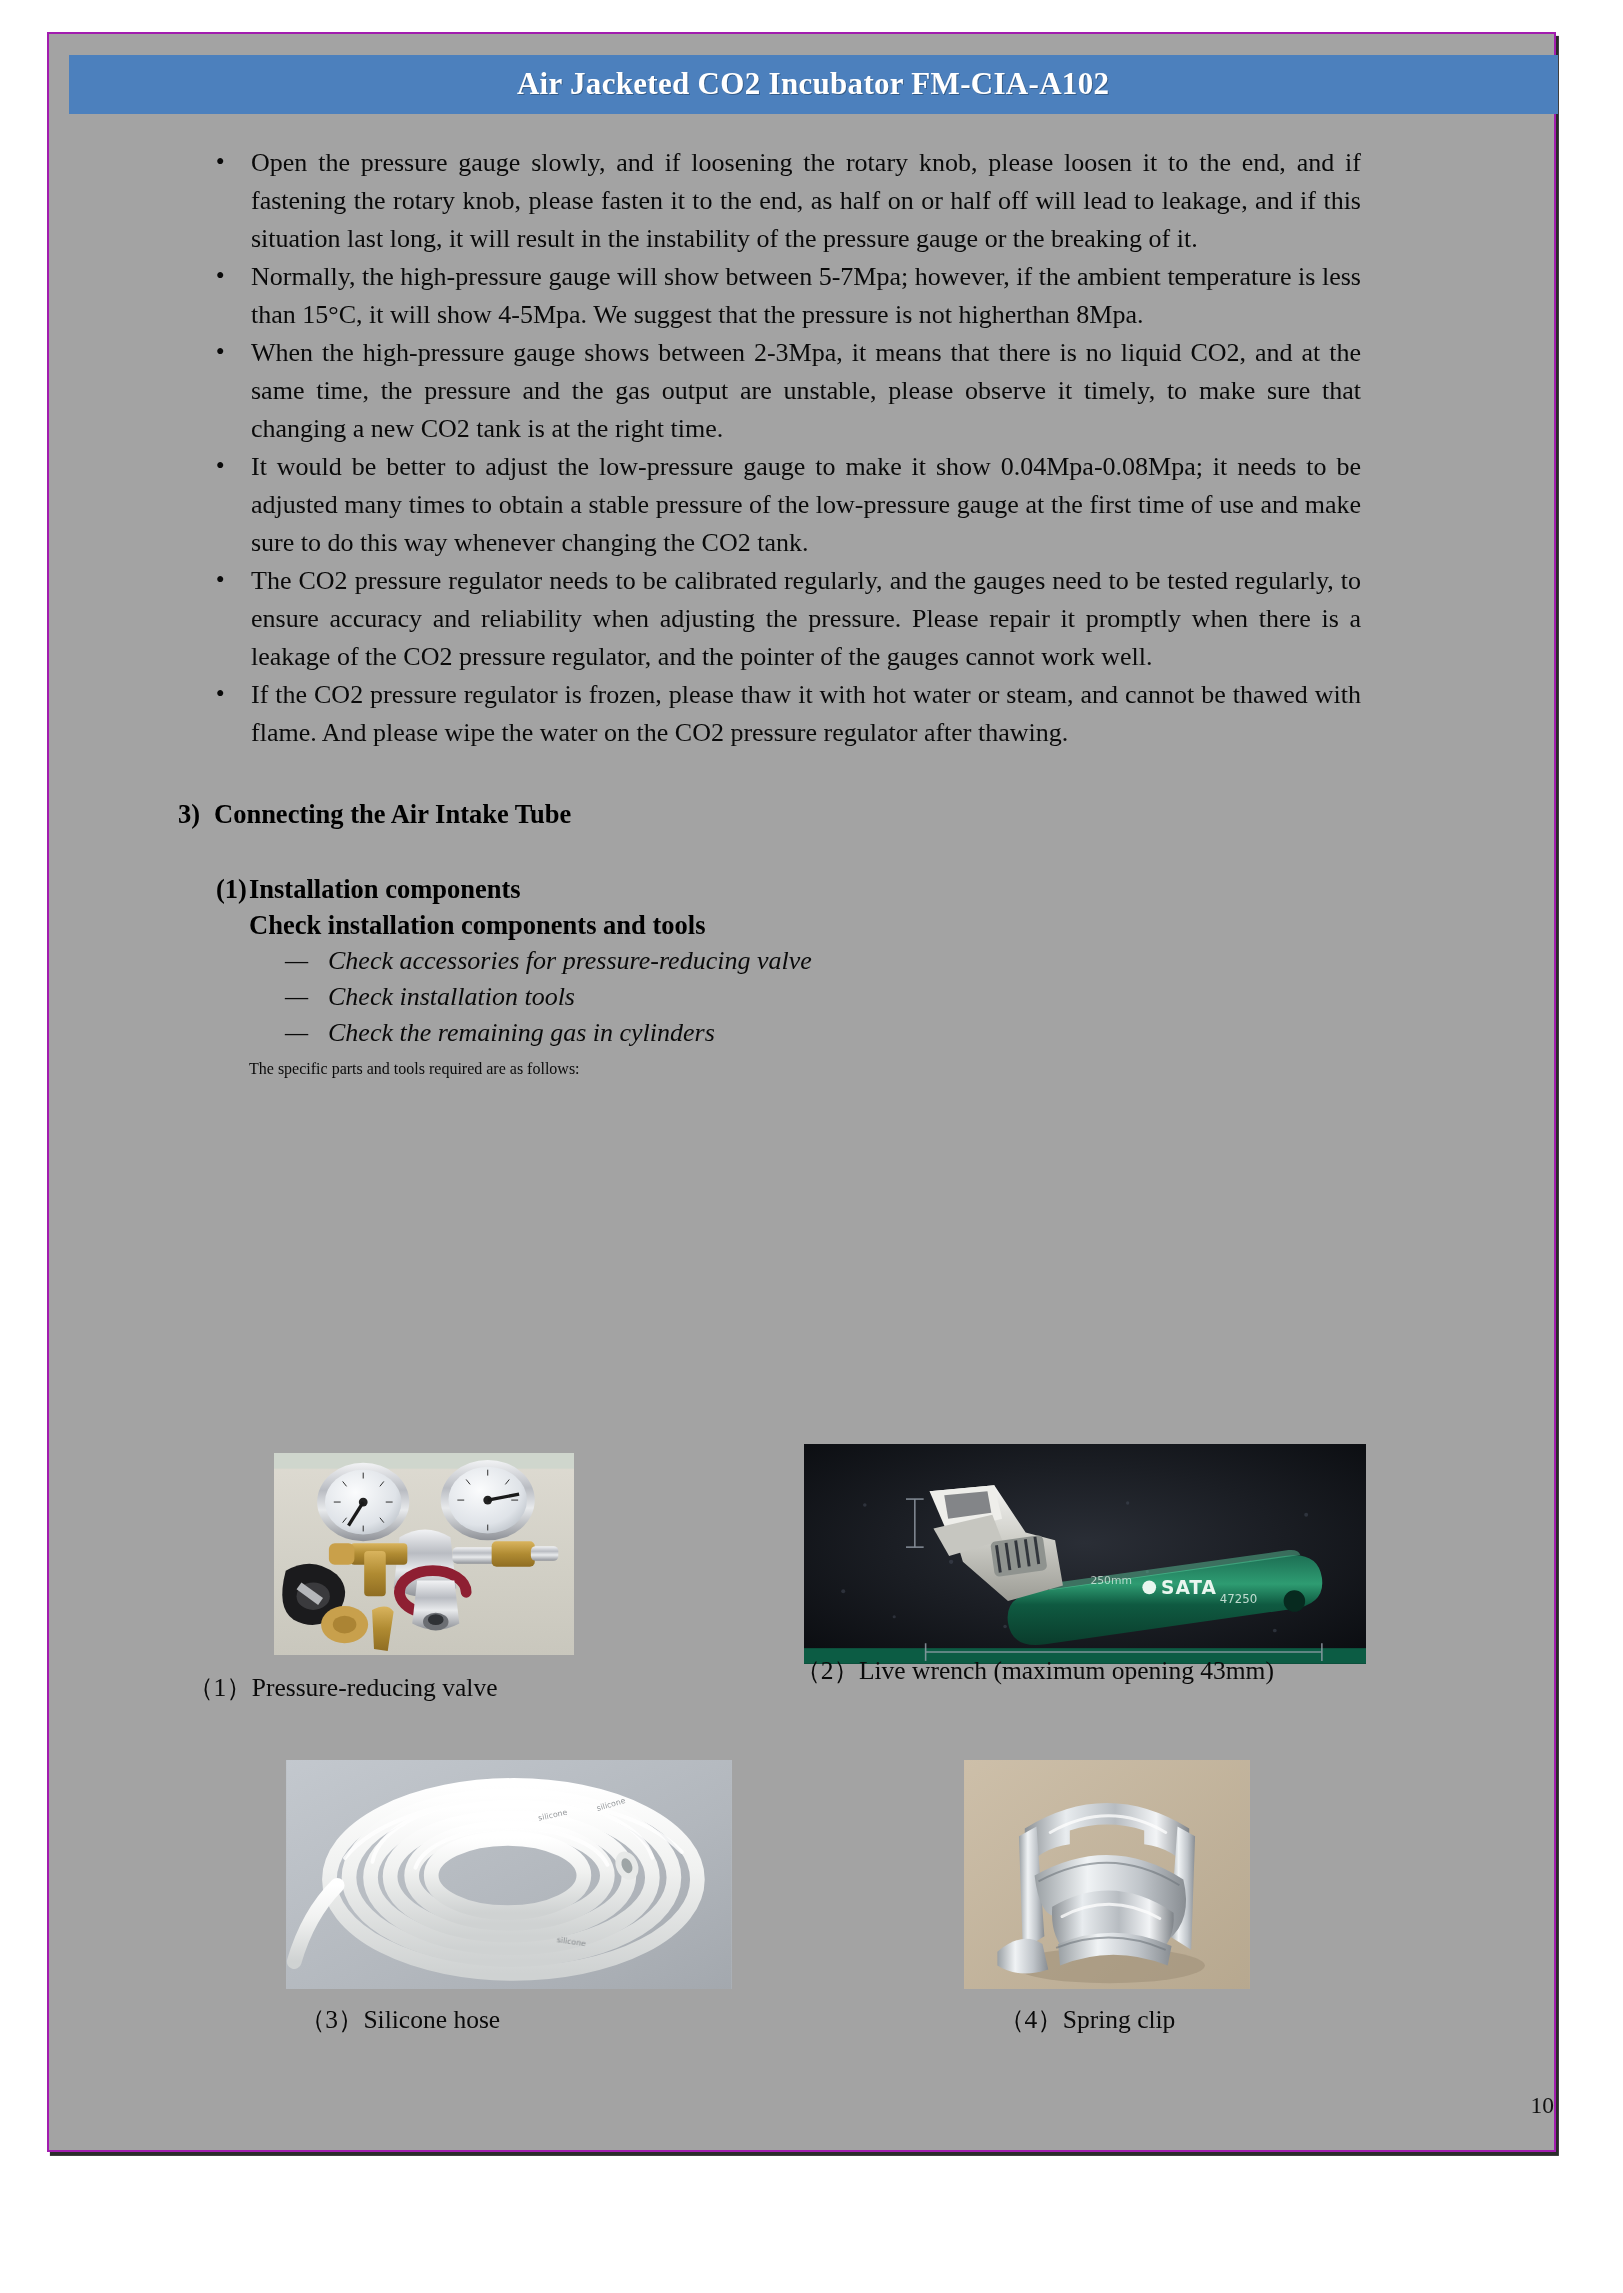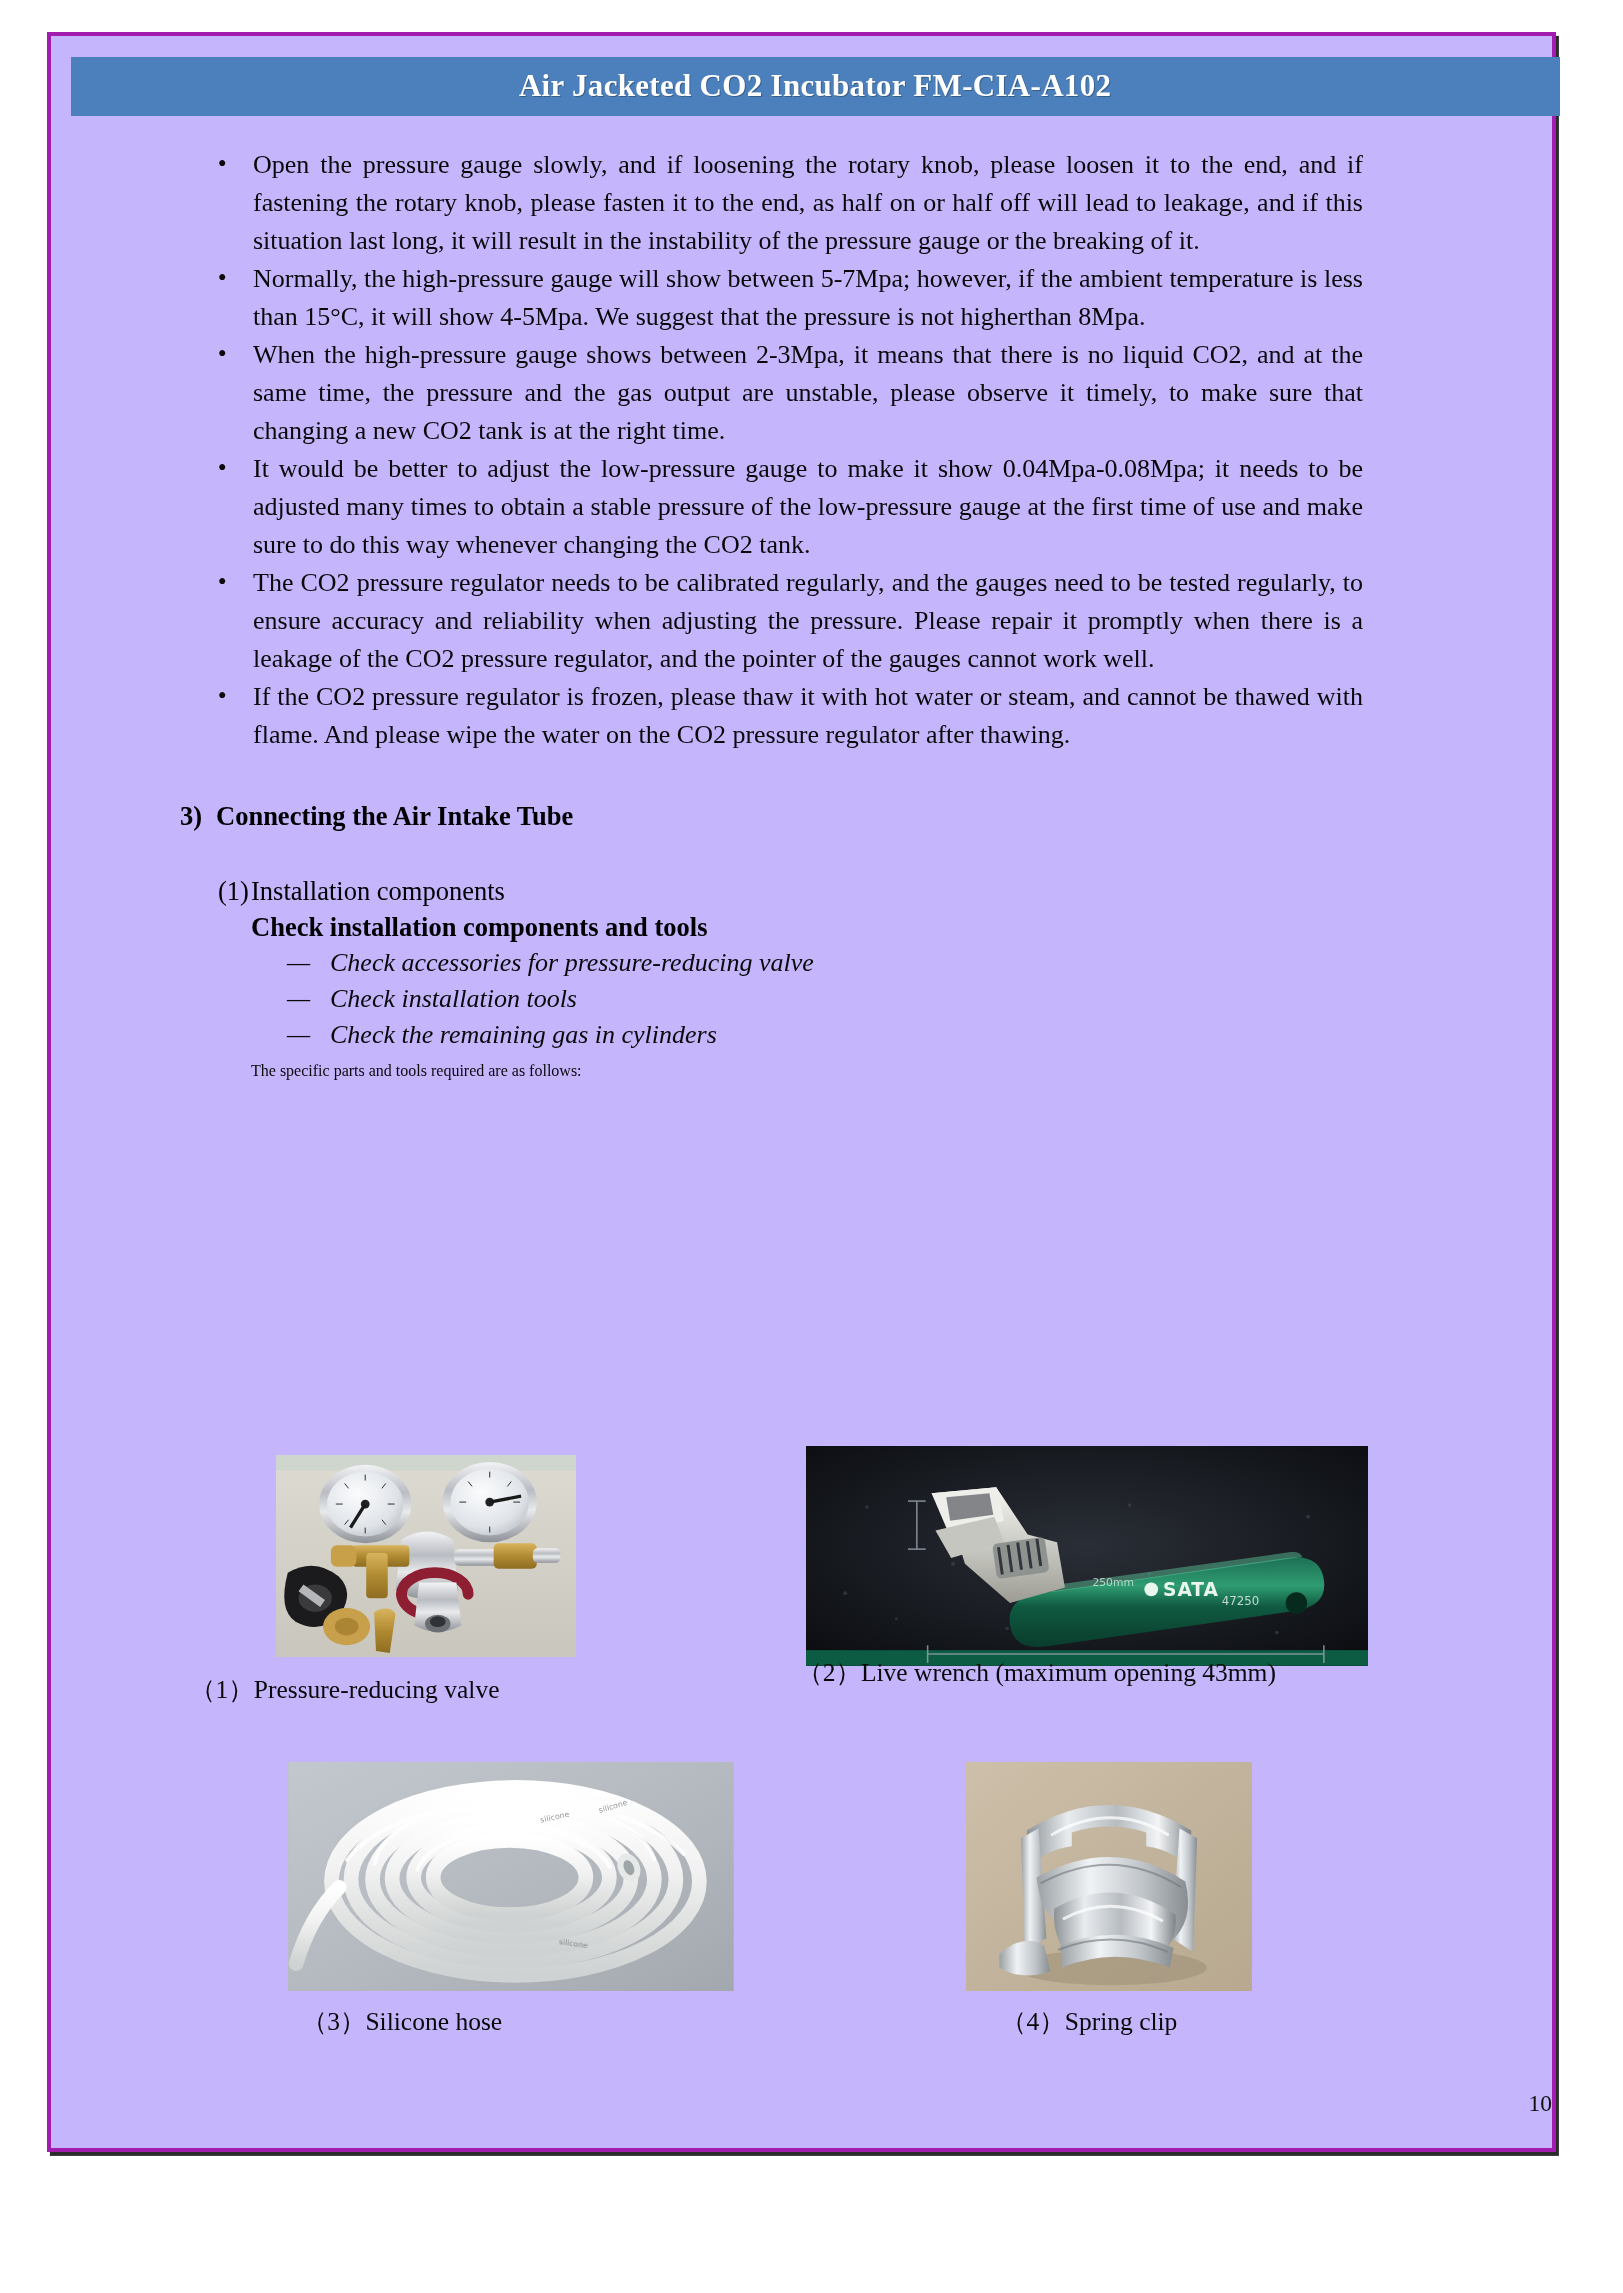--- a/index.html
+++ b/index.html
@@ -15,22 +15,22 @@
     position: relative;
   }
 
   
   .page {
     position: absolute;
     left: 47px;
     top: 32px;
     width: 1509px;
     height: 2120px;
-    background: #c4b5fd;
-    border: 4px solid #a21caf;
+    background: #a3a3a3;
+    border: 2px solid #a21caf;
     box-sizing: border-box;
     box-shadow: 2.9px 3.9px 0 0 #2b2b2b;
   }
 
   
   .header-bar {
     position: absolute;
     left: 19.6px;
     top: 20.6px;
     width: 1489px;
@@ -94,21 +94,21 @@
     color: #000;
   }
   .sec-heading .num { display: inline-block; width: 36px; }
 
   .sub-block {
     margin-left: 167px;
     margin-top: 39px;
   }
   .sub-heading {
     font-size: 26.5px;
-    font-weight: normal;
+    font-weight: bold;
     line-height: 36px;
     color: #000;
     white-space: nowrap;
   }
   .sub-heading .pnum { display: inline-block; width: 33px; }
   .sub-heading-2 {
     font-size: 26.5px;
     font-weight: bold;
     line-height: 36px;
     color: #000;

